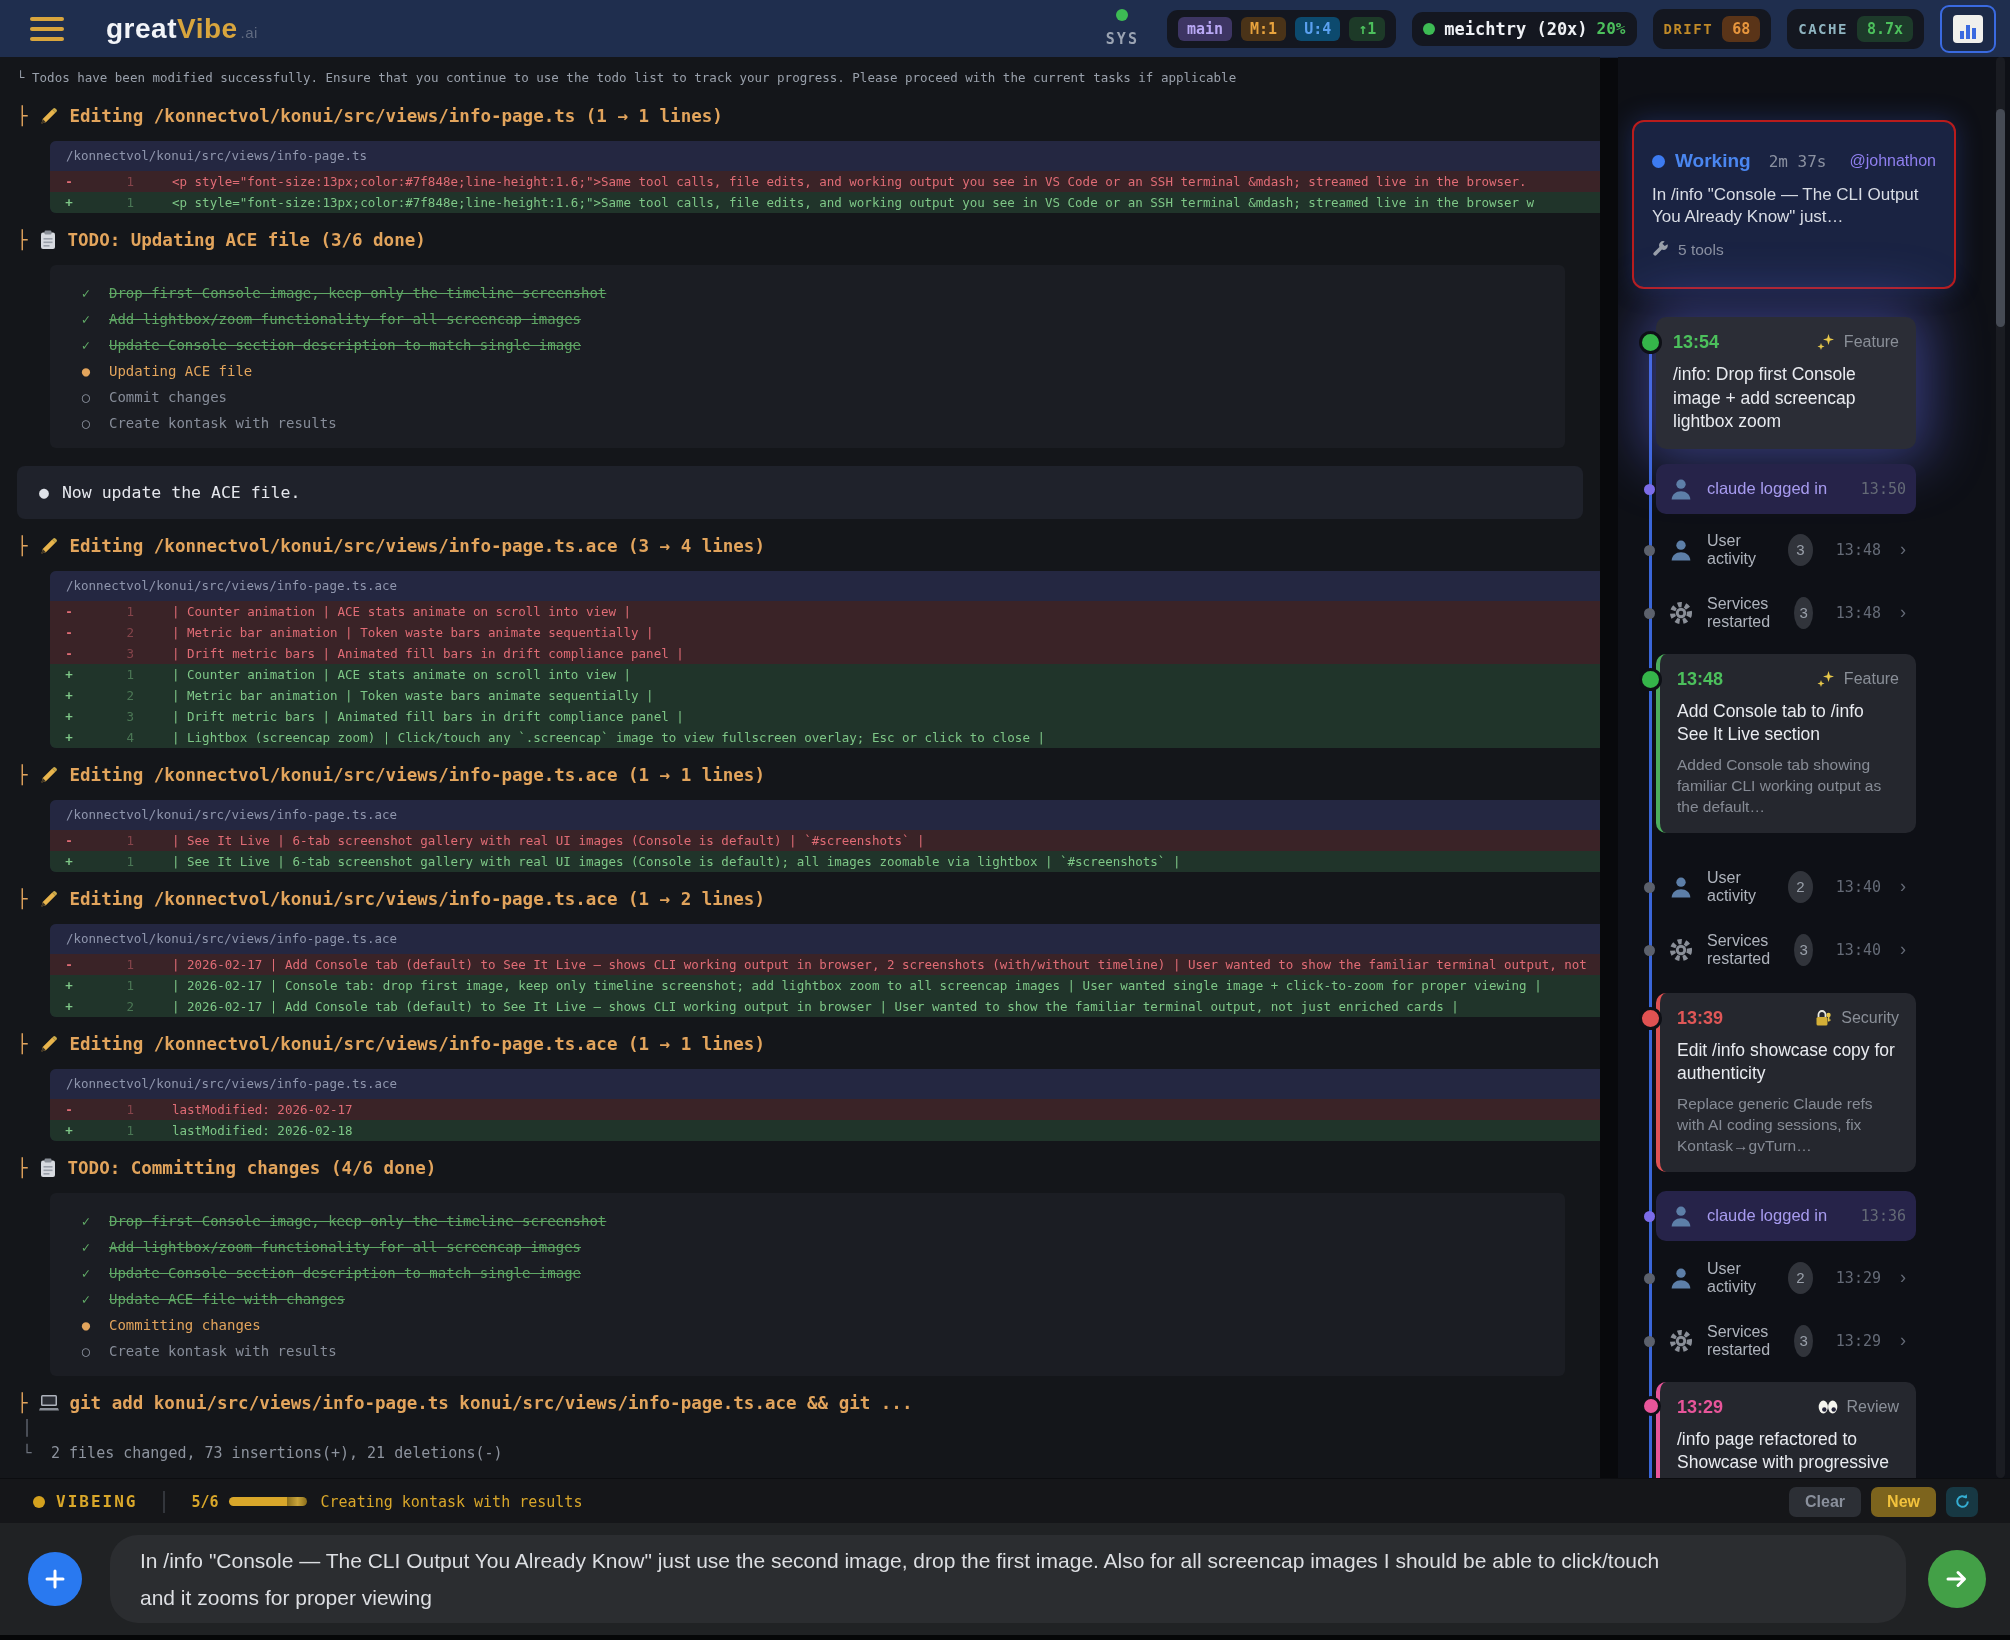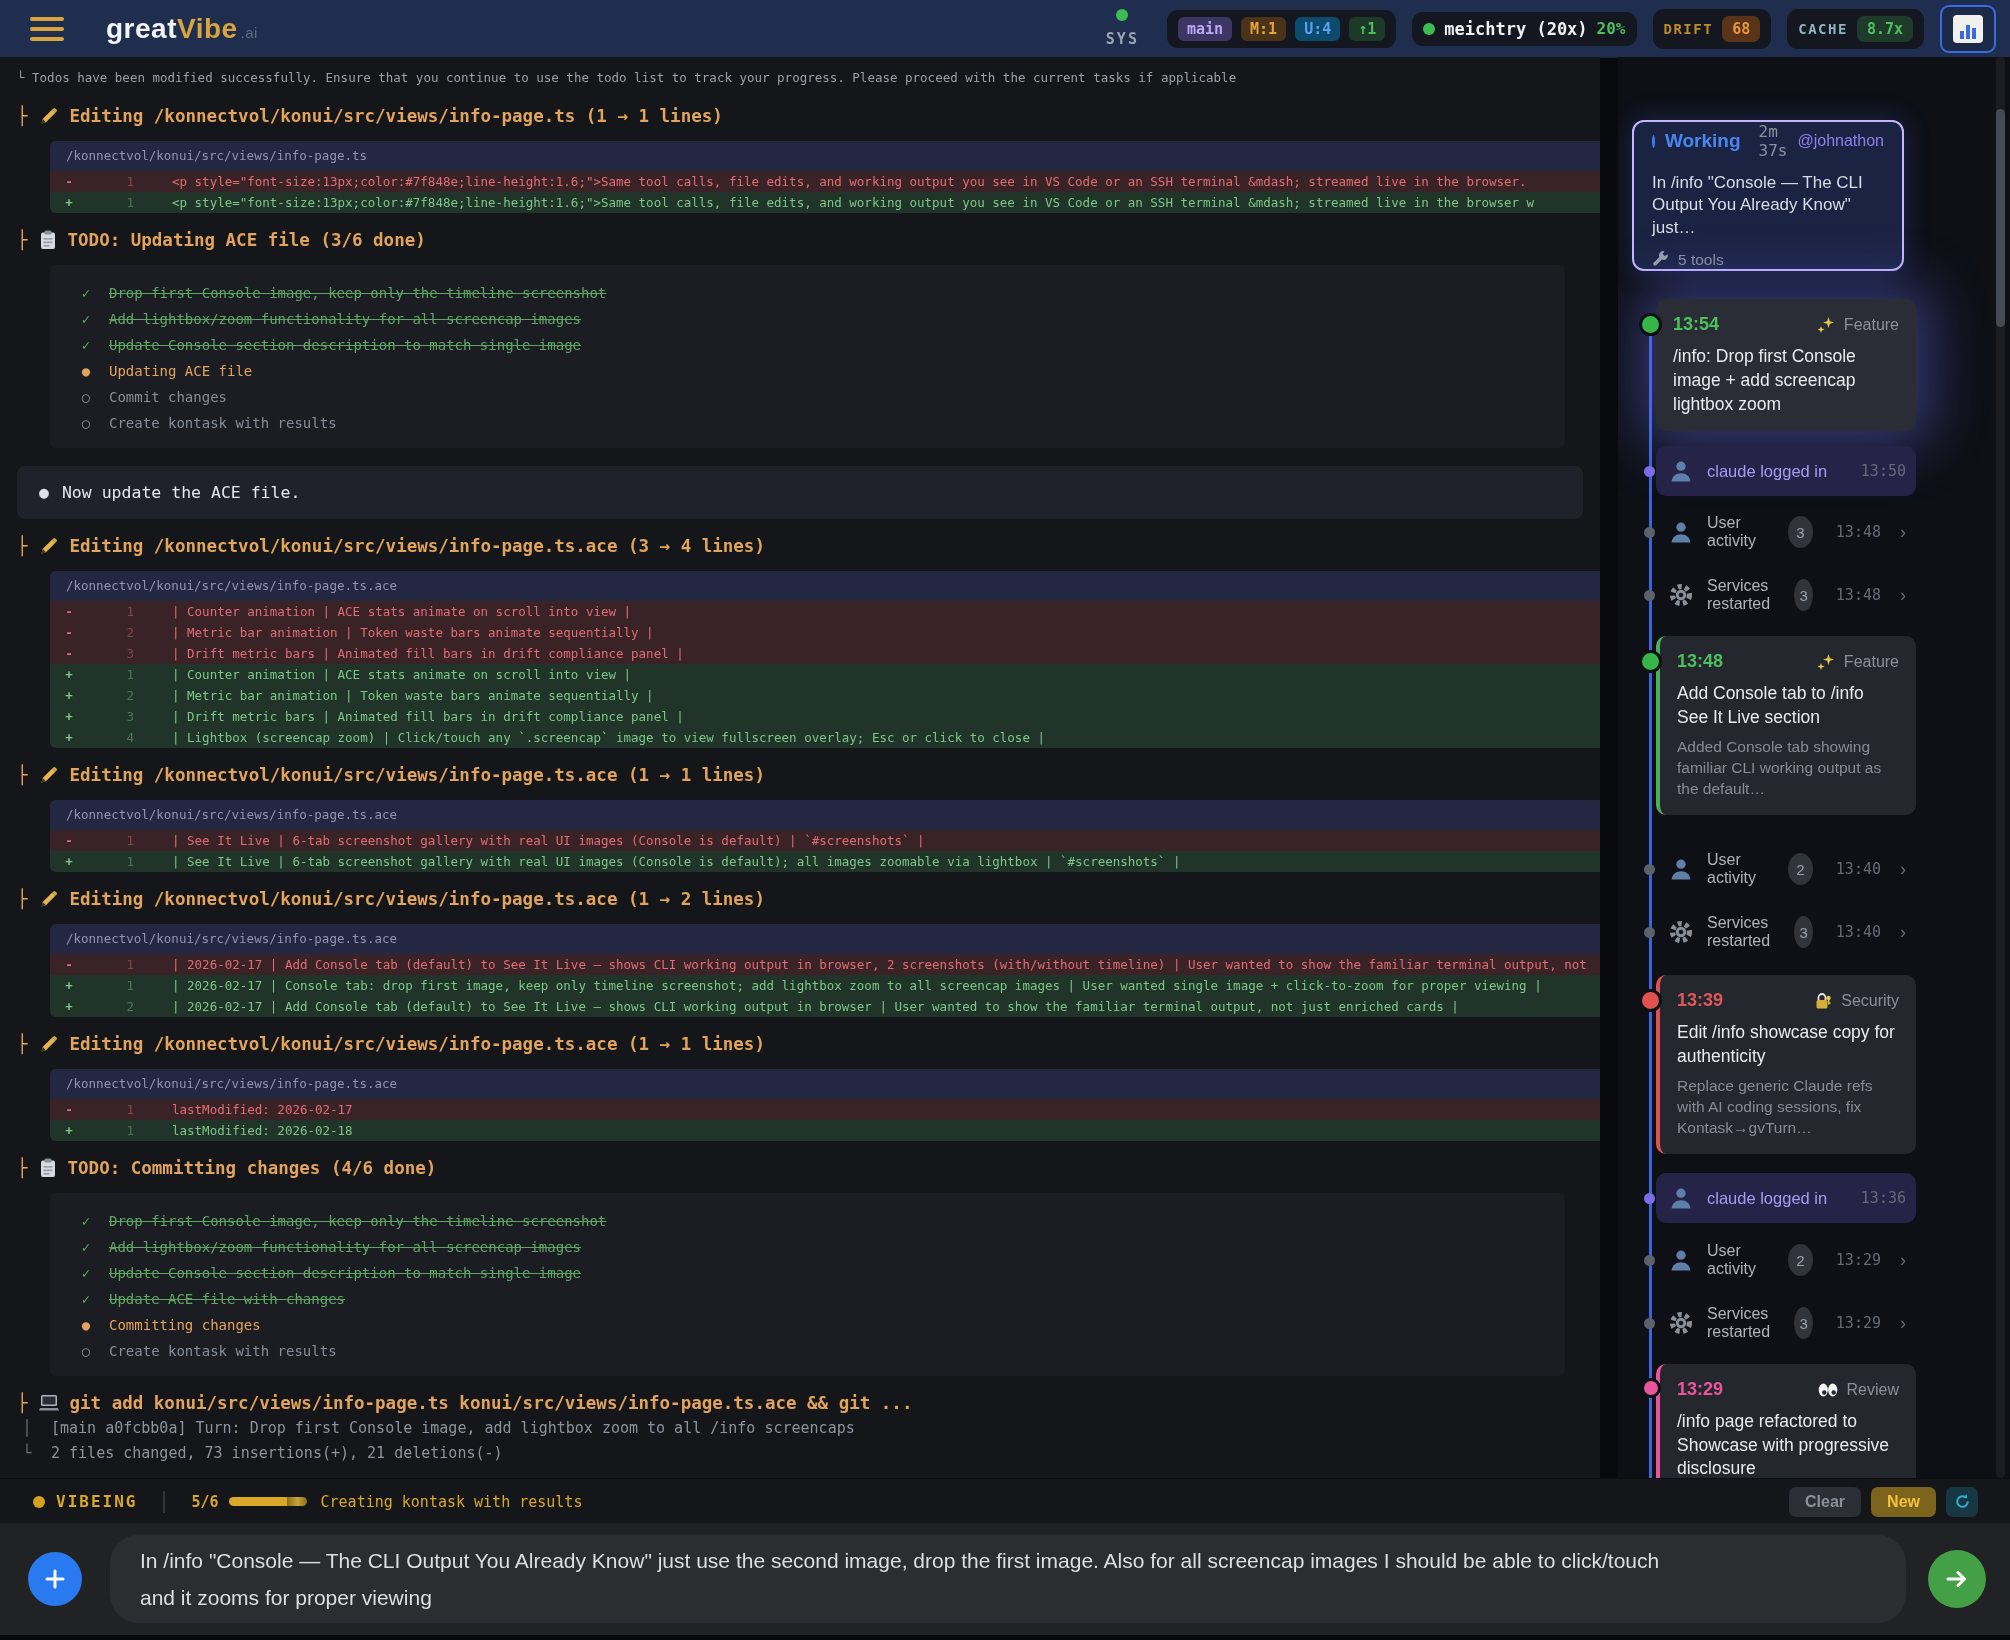--- a/index.html
+++ b/index.html
@@ -60,21 +60,21 @@
   .msg{background:#1f222b;border-radius:8px;margin:18px 17px 6px 0;padding:17px 22px;color:#e6e8ee;font-size:16.5px;display:flex;gap:13px;align-items:center;}
   .msg .mbullet{color:#dfe2e8;}
   .gitcmd{color:#e2a45c;font-size:17.5px;font-weight:bold;line-height:26px;margin-top:14px;display:flex;align-items:center;gap:11px;white-space:pre;}
   .gitout{color:#8d939e;font-size:15px;line-height:25px;white-space:pre;display:flex;gap:14px;}
   .gitout .gpre{color:#6d737e;width:20px;text-align:center;flex:none;}
 
   
   .sidebar{position:absolute;left:1618px;top:57px;right:0;bottom:162px;background:#0e1016;overflow:hidden;}
   .sb-scroll{position:absolute;right:5px;top:0;bottom:0;width:9px;background:#1a1c22;border-radius:5px;}
   .sb-thumb{position:absolute;right:5px;top:52px;height:218px;width:9px;background:#454a54;border-radius:5px;cursor:pointer;}
-  .wcard{position:relative;margin:63px 0 0 14px;width:272px;box-sizing:border-box;background:#1a2342;border:2px solid #c4b5fd;border-radius:12px;padding:0 18px;box-shadow:0 0 26px rgba(70,100,230,.28);cursor:pointer;}
+  .wcard{position:relative;margin:63px 0 0 14px;width:324px;box-sizing:border-box;background:#1a2342;border:2px solid #b91c1c;border-radius:12px;padding:28px 18px;box-shadow:0 0 26px rgba(70,100,230,.28);cursor:pointer;}
   .whead{display:flex;align-items:center;gap:10px;}
   .wdot{width:13px;height:13px;background:#3d7bf0;}
   .wstatus{color:#4a86f0;font-size:19px;font-weight:bold;}
   .wdur{color:#8a90a0;font-size:16px;margin-left:8px;font-family:"DejaVu Sans Mono",monospace;}
   .wuser{color:#8f7ff0;font-size:16px;margin-left:auto;}
   .wtext{color:#d8dce4;font-size:17px;line-height:1.32;margin-top:12px;}
   .wtools{display:flex;align-items:center;gap:8px;color:#8a90a0;font-size:15.5px;margin-top:12px;}
   .timeline{position:relative;margin-top:28px;}
   .rail{position:absolute;left:31px;top:14px;height:1300px;width:3px;background:#3a66d8;border-radius:2px;}
   .titem-wrap{position:relative;margin-left:38px;width:260px;}
@@ -345,21 +345,21 @@
 
     <div class="gitcmd">
       <span>├</span>
       <span class="micon"><svg width="20" height="18" viewBox="0 0 20 18">
             <rect x="2" y="1" width="16" height="11" rx="1.5" fill="#aeb3bc"></rect>
             <rect x="3.5" y="2.5" width="13" height="8" fill="#2a2d34"></rect>
             <path d="M1 14h18l1 2.5H0z" fill="#8a8f98"></path>
           </svg></span>
       <span>git add konui/src/views/info-page.ts konui/src/views/info-page.ts.ace &amp;&amp; git ...</span>
     </div>
-    <div class="gitout"><span class="gpre">│</span><span>[main a0fcbb0a] Turn: Drop first Console image, add lightbox zoom to all /info screencaps</span></div>
+    <div class="gitout"><span class="gpre">│</span></div>
     <div class="gitout"><span class="gpre">└</span><span>2 files changed, 73 insertions(+), 21 deletions(-)</span></div>
 
   </main>
 
   <aside class="sidebar">
     <div class="sb-scroll"></div>
 
     <div class="wcard">
       <div class="whead">
         <span class="dot wdot"></span>

